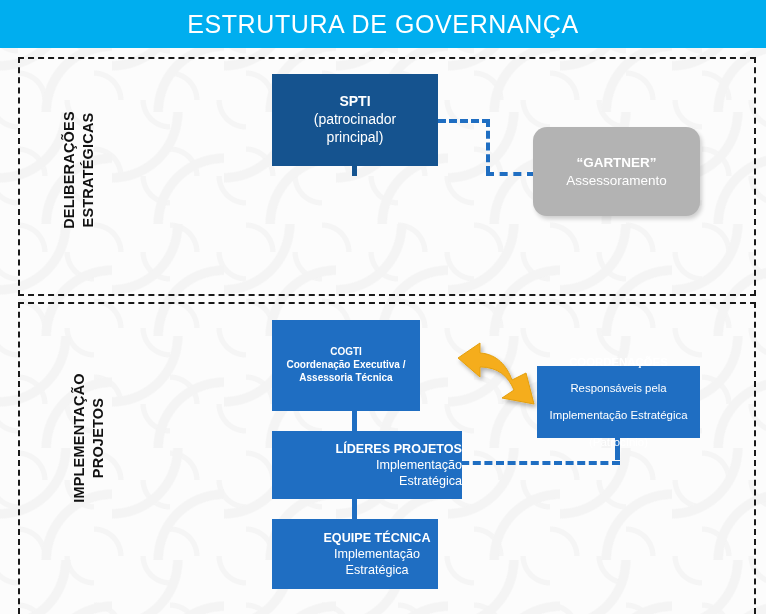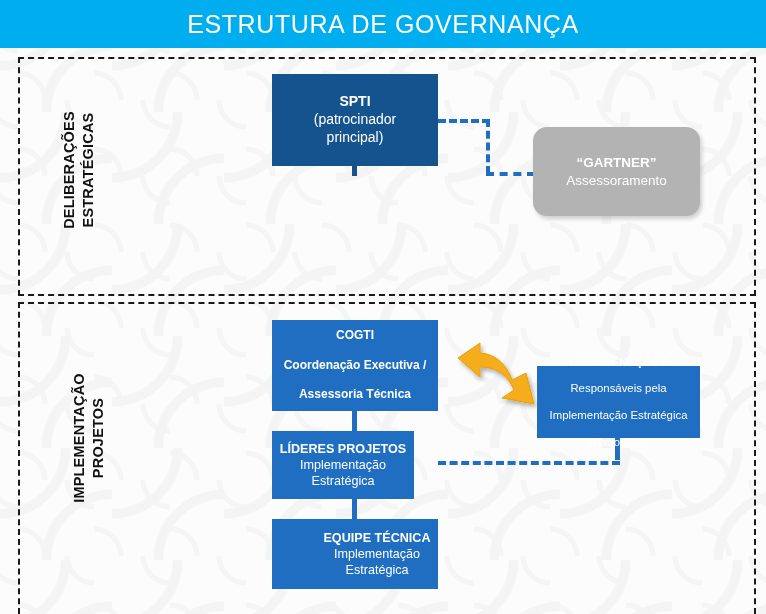--- a/index.html
+++ b/index.html
@@ -104,37 +104,37 @@
   #box-gartner {
     left: 533px; top: 127px;
     width: 167px; height: 89px;
     background: #b3b3b3;
     border-radius: 14px;
     font-size: 13.5px;
     box-shadow: 2px 3px 4px rgba(0,0,0,0.18);
   }
   #box-cogti {
     left: 272px; top: 320px;
-    width: 166px; height: 91px;
-    background: #1f6ec2;
-    font-size: 12px;
-    gap: 14px;
+    width: 148px; height: 91px;
+    background: #1f6ec2;
+    font-size: 10px;
   }
   #box-coordenacoes {
     left: 537px; top: 366px;
     width: 163px; height: 72px;
     background: #1f6ec2;
     font-size: 11.4px;
     gap: 12px;
   }
   #box-lideres {
     left: 272px; top: 431px;
-    width: 142px; height: 68px;
+    width: 190px; height: 68px;
     background: #1f6ec2;
     font-size: 12.6px;
+    align-items: flex-end;
   }
   #box-equipe {
     left: 272px; top: 519px;
     width: 166px; height: 70px;
     background: #1f6ec2;
     font-size: 12.6px;
     padding-left: 44px;
   }
 
   

